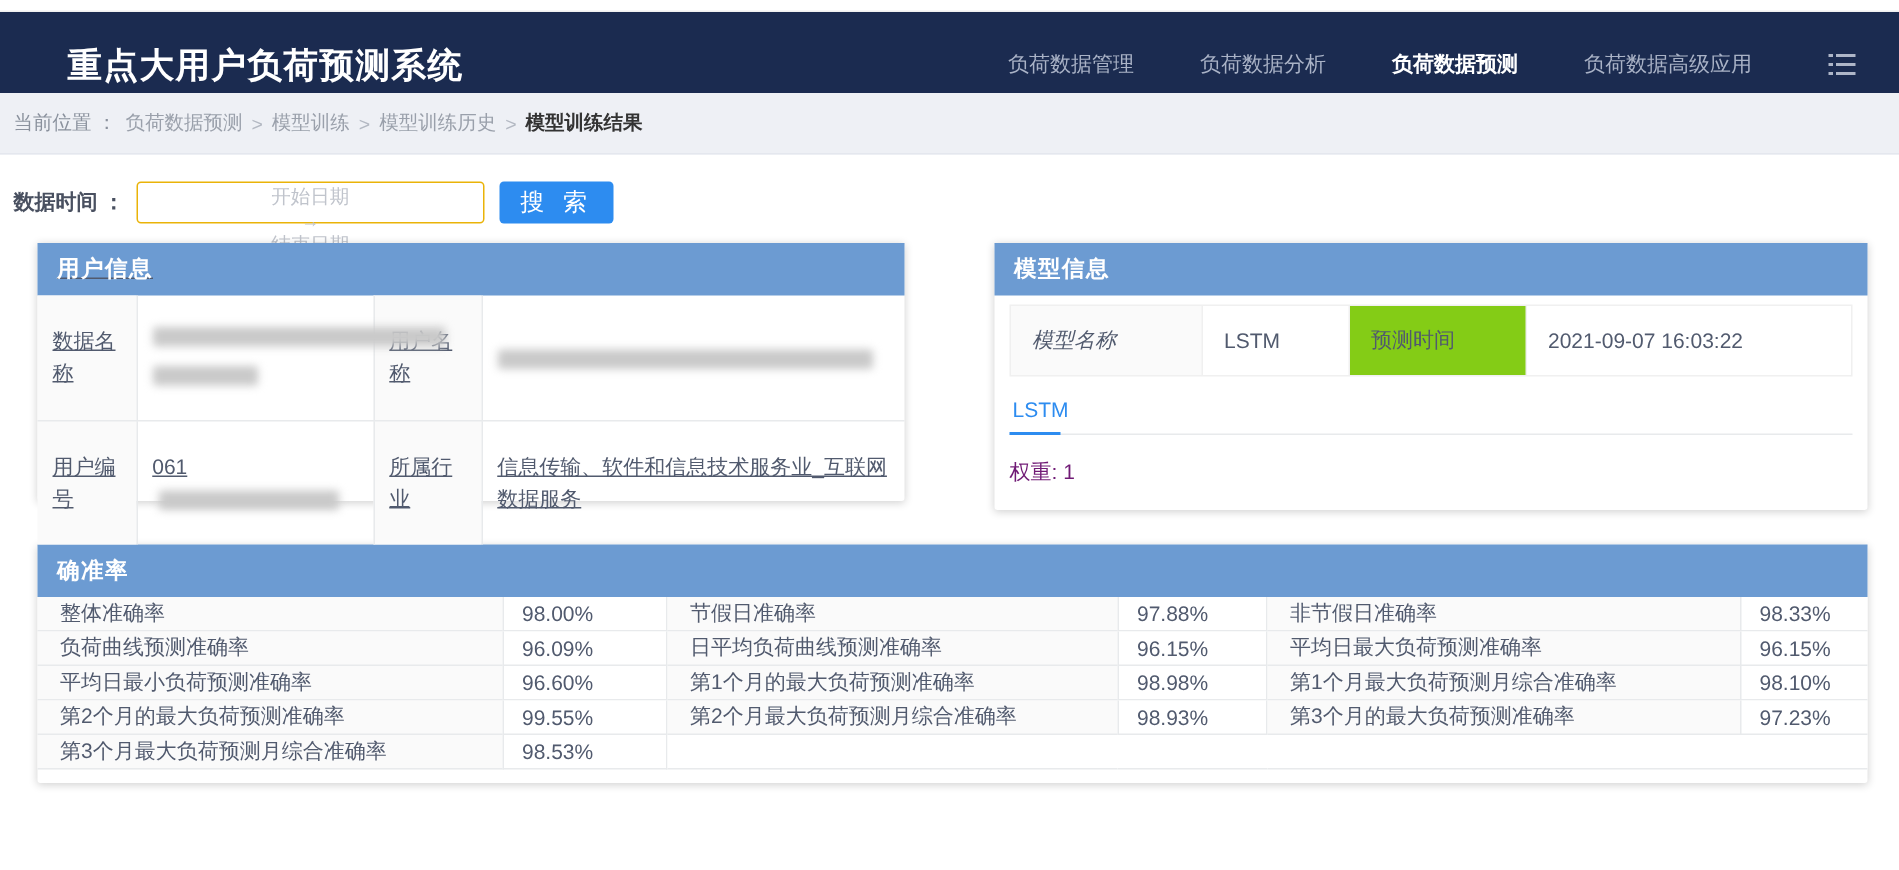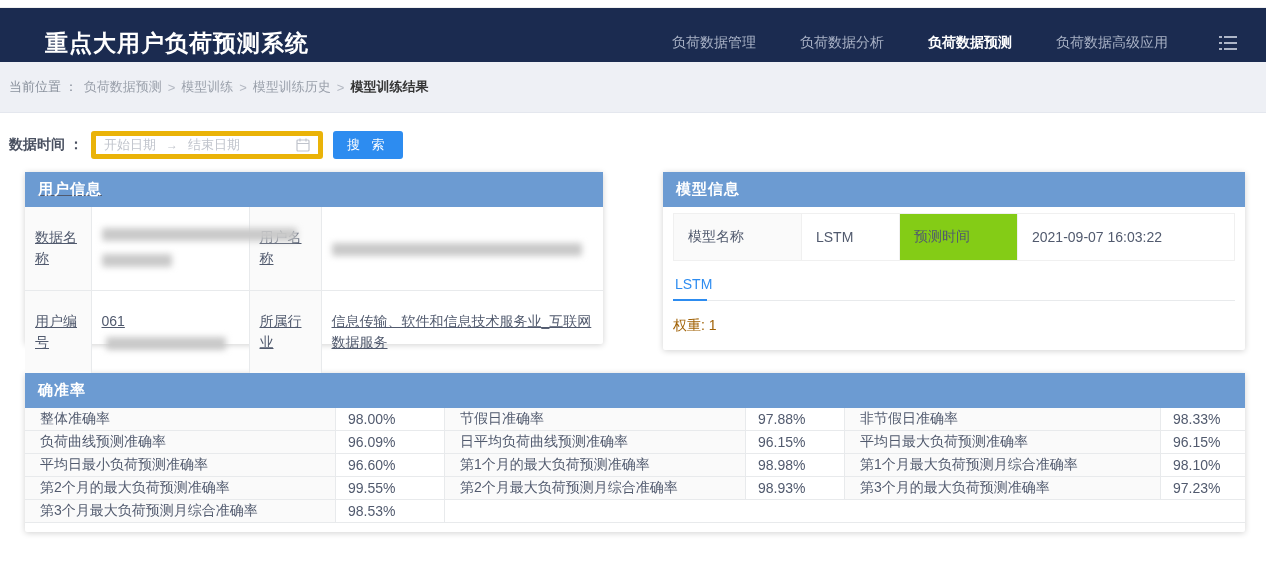--- a/index.html
+++ b/index.html
@@ -17,42 +17,42 @@
     padding:16px 28px 0 45px; justify-content:space-between;
   }
   .brand { color:#fff; font-size:23px; font-weight:bold; letter-spacing:1px; }
   .nav { display:flex; align-items:center; gap:44px; }
   .nav-item { font-size:14px; color:#a9b2c6; cursor:pointer; text-decoration:none; }
   .nav-item.active { color:#ffffff; font-weight:bold; }
   .nav-list-icon { width:20px; height:18px; display:inline-block; cursor:pointer; margin-left:6px; }
 
   
   .breadcrumb-bar {
-    height:51px; background:#eef0f5; display:flex; align-items:center;
+    height:41px; background:#eef0f5; display:flex; align-items:center;
     padding-left:9px; font-size:13px; color:#9aa0ab; border-bottom:1px solid #e4e7ee;
   }
   .breadcrumb-bar .crumb { color:#9aa0ab; margin:0 6px; cursor:pointer; }
   .breadcrumb-bar .sep { color:#b3b8c2; }
   .breadcrumb-bar .crumb.current { color:#333; font-weight:bold; cursor:default; }
   .breadcrumb-bar .prefix { color:#8a919d; }
 
   
   .search-row { display:flex; align-items:center; margin:18px 0 0 9px; height:28px; }
   .search-label { font-size:14px; color:#495060; font-weight:bold; margin-right:8px; }
   .range-picker {
-    width:232px; height:28px; border:5px solid #eab308; border-radius:3px;
-    display:flex; align-items:center; padding:0 8px; background:#fff; cursor:pointer;
+    width:232px; height:28px; border:1px solid #eab308; border-radius:3px;
+    display:flex; align-items:center; padding:0 8px; background:#fff; cursor:pointer;flex-direction:column;
   }
   .range-picker .ph { font-size:13px; color:#c0c4cc; }
   .range-picker .arrow { color:#c0c4cc; font-size:12px; margin:0 10px; }
   .range-picker .spacer { flex:1; }
   .cal-icon { width:14px; height:14px; display:inline-block; }
   .search-btn {
     margin-left:10px; height:28px; padding:0 14px; background:#2d8cf0; color:#fff;
-    font-size:13px; border:none; border-radius:3px; letter-spacing:4px; cursor:pointer;
+    font-size:16px; border:none; border-radius:3px; letter-spacing:4px; cursor:pointer;
     font-family:inherit;
   }
 
   
   .cards-row { display:flex; justify-content:space-between; margin:13px 21px 0 25px; }
   .card {
     background:#fff; border-radius:2px;
     box-shadow:0 1px 6px rgba(0,0,0,0.18);
   }
   .card-header {
@@ -82,29 +82,29 @@
   .redact-2line .l2 { width:70px; height:13px; }
   .redact-1line { width:250px; height:13px; }
   .redact-code { width:120px; height:13px; margin-left:4px; }
 
   
   .model-body { padding:6px 10px 0 10px; }
   .model-row { display:flex; border:1px solid #f0f0f0; height:48px; }
   .model-row .cell {
     display:flex; align-items:center; font-size:14px; padding:0 14px; color:#515a6e;
   }
-  .model-row .c-lbl1 { width:128px; background:#fafafa; border-right:1px solid #f0f0f0; }
+  .model-row .c-lbl1 { width:128px; background:#fafafa; border-right:1px solid #f0f0f0;font-style:italic; }
   .model-row .c-val1 { width:98px;  border-right:1px solid #f0f0f0; }
   .model-row .c-lbl2 { width:118px; background:#84cc16; border-right:1px solid #f0f0f0; }
   .model-row .c-val2 { flex:1; }
   .model-tabs { margin:14px 0 0 0; }
   .tab-lstm { color:#2d8cf0; font-size:14px; display:inline-block; padding:0 2px 8px 2px; cursor:pointer; }
   .tab-line { height:1px; background:#e8eaec; position:relative; }
   .tab-line .ink { position:absolute; left:0; top:-1px; width:34px; height:2px; background:#2d8cf0; }
-  .model-weight { font-size:14px; color:#a16207; margin-top:16px; }
+  .model-weight { font-size:14px; color:#701a75; margin-top:16px; }
 
   
   .acc-card { margin:23px 21px 0 25px; width:1220px; }
   .acc-grid { display:grid; grid-template-columns:310px 110px 300px 100px 315px 85px; }
   .acc-cell {
     height:23px; display:flex; align-items:center; font-size:14px; color:#515a6e;
     border-bottom:1px solid #e8eaec; padding-left:15px;
   }
   .acc-cell.lbl { background:#fafafa; }
   .acc-cell.val { background:#fff; border-left:1px solid #e8eaec; border-right:1px solid #e8eaec; padding-left:12px; }

